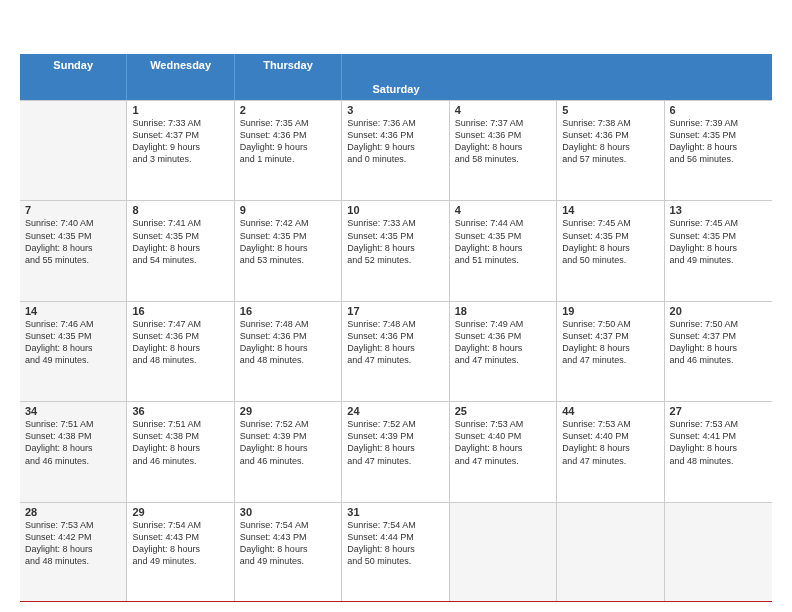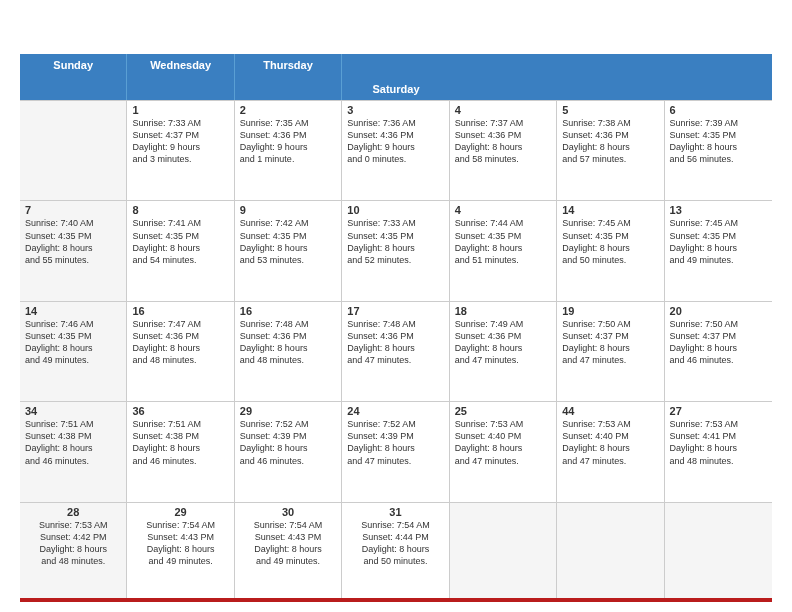--- a/index.html
+++ b/index.html
@@ -82,21 +82,21 @@
     .cal-body {
       flex: 1;
       display: grid;
       grid-template-rows: repeat(5, 1fr);
     }
     .cal-row {
       display: grid;
       grid-template-columns: repeat(7, 1fr);
       border-top: 1px solid #ccc;
     }
-    .cal-row:last-child { border-bottom: 4px solid #b91c1c; text-align: center; }
+    .cal-row:last-child { border-bottom: 1px solid #b91c1c; }
     .cal-cell {
       border-right: 1px solid #ccc;
       padding: 3px 5px;
       font-size: 9.5px;
       color: #333;
       vertical-align: top;
       overflow: hidden;
       background: #fff;
       min-height: 0;
     }

